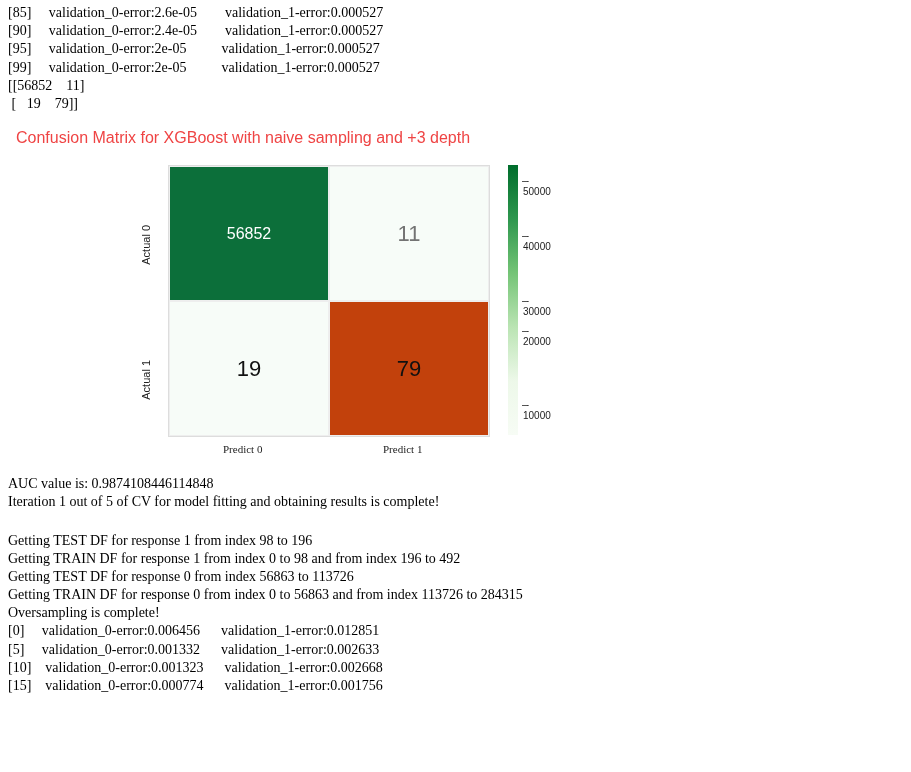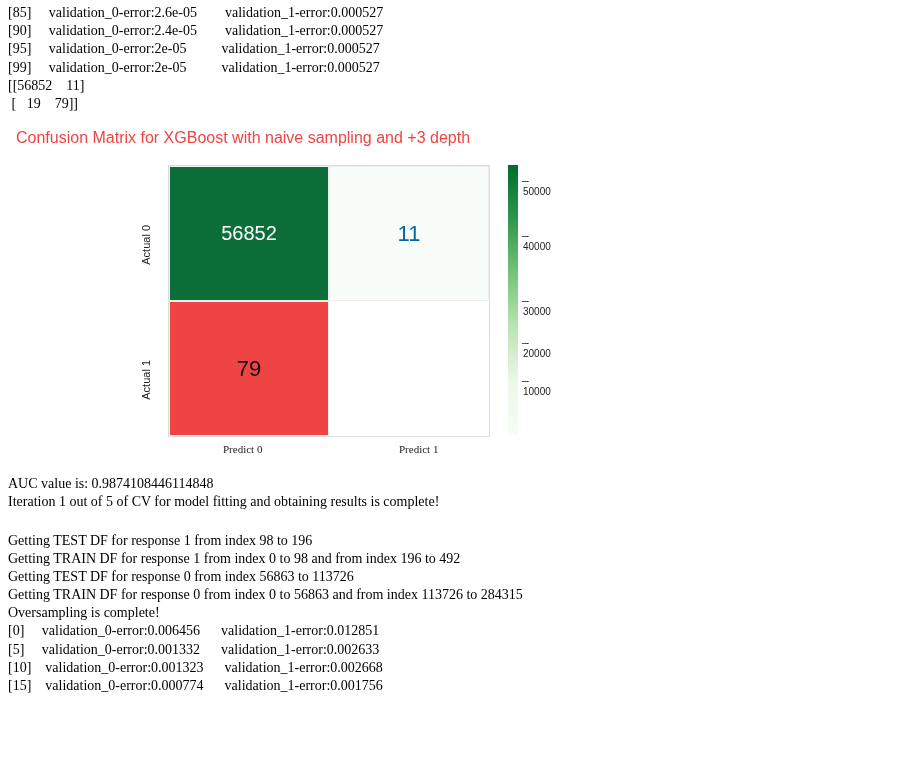--- a/index.html
+++ b/index.html
@@ -1,30 +1,30 @@
 <!DOCTYPE html>
 <html><head>
 <meta charset="utf-8">
 <style>
   body{margin:0;padding:4px 8px;font-family:Consolas,Menlo,monospace;font-size:14px;color:#000;background:#fff;width:911px;box-sizing:border-box}
   .mono{white-space:pre;font-family:Liberation Serif, serif;line-height:1.3}
   .title{font-family:Arial,Helvetica,sans-serif;font-size:16px;color:#ef4444;margin:16px 0 8px 8px}
   .cmwrap{position:relative;margin-left:120px;height:320px}
   .hm{position:absolute;left:40px;top:10px;width:320px;height:270px;display:grid;grid-template-columns:1fr 1fr;grid-template-rows:1fr 1fr;border:1px solid #ddd}
   .cell{display:flex;align-items:center;justify-content:center;font-family:Arial,sans-serif;font-size:22px;border:0.5px solid #eee}
-  .c00{background:#0c6f3a;color:#fff;font-size:20px}
-  .c01{background:#f7fcf8;color:#0369a1}
+  .c00{background:#0c6f3a;color:#fff;font-size:16px}
+  .c01{background:#f7fcf8;color:#737373}
   .c10{background:#f7fcf8;color:#111}
-  .c11{background:#ef4444;color:#111}
+  .c11{background:#c2410c;color:#111}
   .ylab{position:absolute;left:12px;writing-mode:vertical-rl;transform:rotate(180deg);font-family:Arial,sans-serif;font-size:11px;color:#222}
   .yl0{top:70px}
   .yl1{top:205px}
   .xlab{position:absolute;top:288px;font-family:Liberation Serif, serif;font-size:11px;color:#222}
   .xl0{left:95px}
-  .xl1{left:271px}
+  .xl1{left:255px}
   .cbar{position:absolute;left:380px;top:10px;width:10px;height:270px;background:linear-gradient(to bottom,#006d2c,#2e974e,#74c476,#bae4b3,#edf8e9,#f7fcf5)}
   .cticks{position:absolute;left:395px;top:10px;height:270px;font-family:Arial,sans-serif;font-size:10px;color:#222}
   .ct{position:absolute;left:0}
   .tick{position:absolute;left:-1px;top:6px;width:5px;height:1px;background:#555}
 </style>
 </head>
 <body>
 
 <div class="mono">[85]     validation_0-error:2.6e-05        validation_1-error:0.000527
 [90]     validation_0-error:2.4e-05        validation_1-error:0.000527
@@ -35,33 +35,34 @@
 
 <div class="title">Confusion Matrix for XGBoost with naive sampling and +3 depth</div>
 
 <div class="cmwrap">
   <div class="ylab yl0">Actual 0</div>
   <div class="ylab yl1">Actual 1</div>
 
   <div class="hm">
     <div class="cell c00">56852</div>
     <div class="cell c01">11</div>
+    <div class="cell c10">19</div>
     <div class="cell c11">79</div>
   </div>
 
   <div class="xlab xl0">Predict 0</div>
   <div class="xlab xl1">Predict 1</div>
 
   <div class="cbar"></div>
   <div class="cticks">
     <div class="ct" style="top:10px"><span class="tick"></span>&nbsp;- <span>50000</span></div>
     <div class="ct" style="top:65px"><span class="tick"></span>&nbsp;- <span>40000</span></div>
     <div class="ct" style="top:130px"><span class="tick"></span>&nbsp;- <span>30000</span></div>
-    <div class="ct" style="top:172px"><span class="tick"></span>&nbsp;- <span>20000</span></div>
-    <div class="ct" style="top:210px"><span class="tick"></span>&nbsp;- <span>10000</span></div>
+    <div class="ct" style="top:160px"><span class="tick"></span>&nbsp;- <span>20000</span></div>
+    <div class="ct" style="top:234px"><span class="tick"></span>&nbsp;- <span>10000</span></div>
   </div>
 </div>
 
 <div class="mono">AUC value is: 0.9874108446114848
 Iteration 1 out of 5 of CV for model fitting and obtaining results is complete!</div>
 <div style="height:20px"></div>
 <div class="mono">Getting TEST DF for response 1 from index 98 to 196
 Getting TRAIN DF for response 1 from index 0 to 98 and from index 196 to 492
 Getting TEST DF for response 0 from index 56863 to 113726
 Getting TRAIN DF for response 0 from index 0 to 56863 and from index 113726 to 284315

